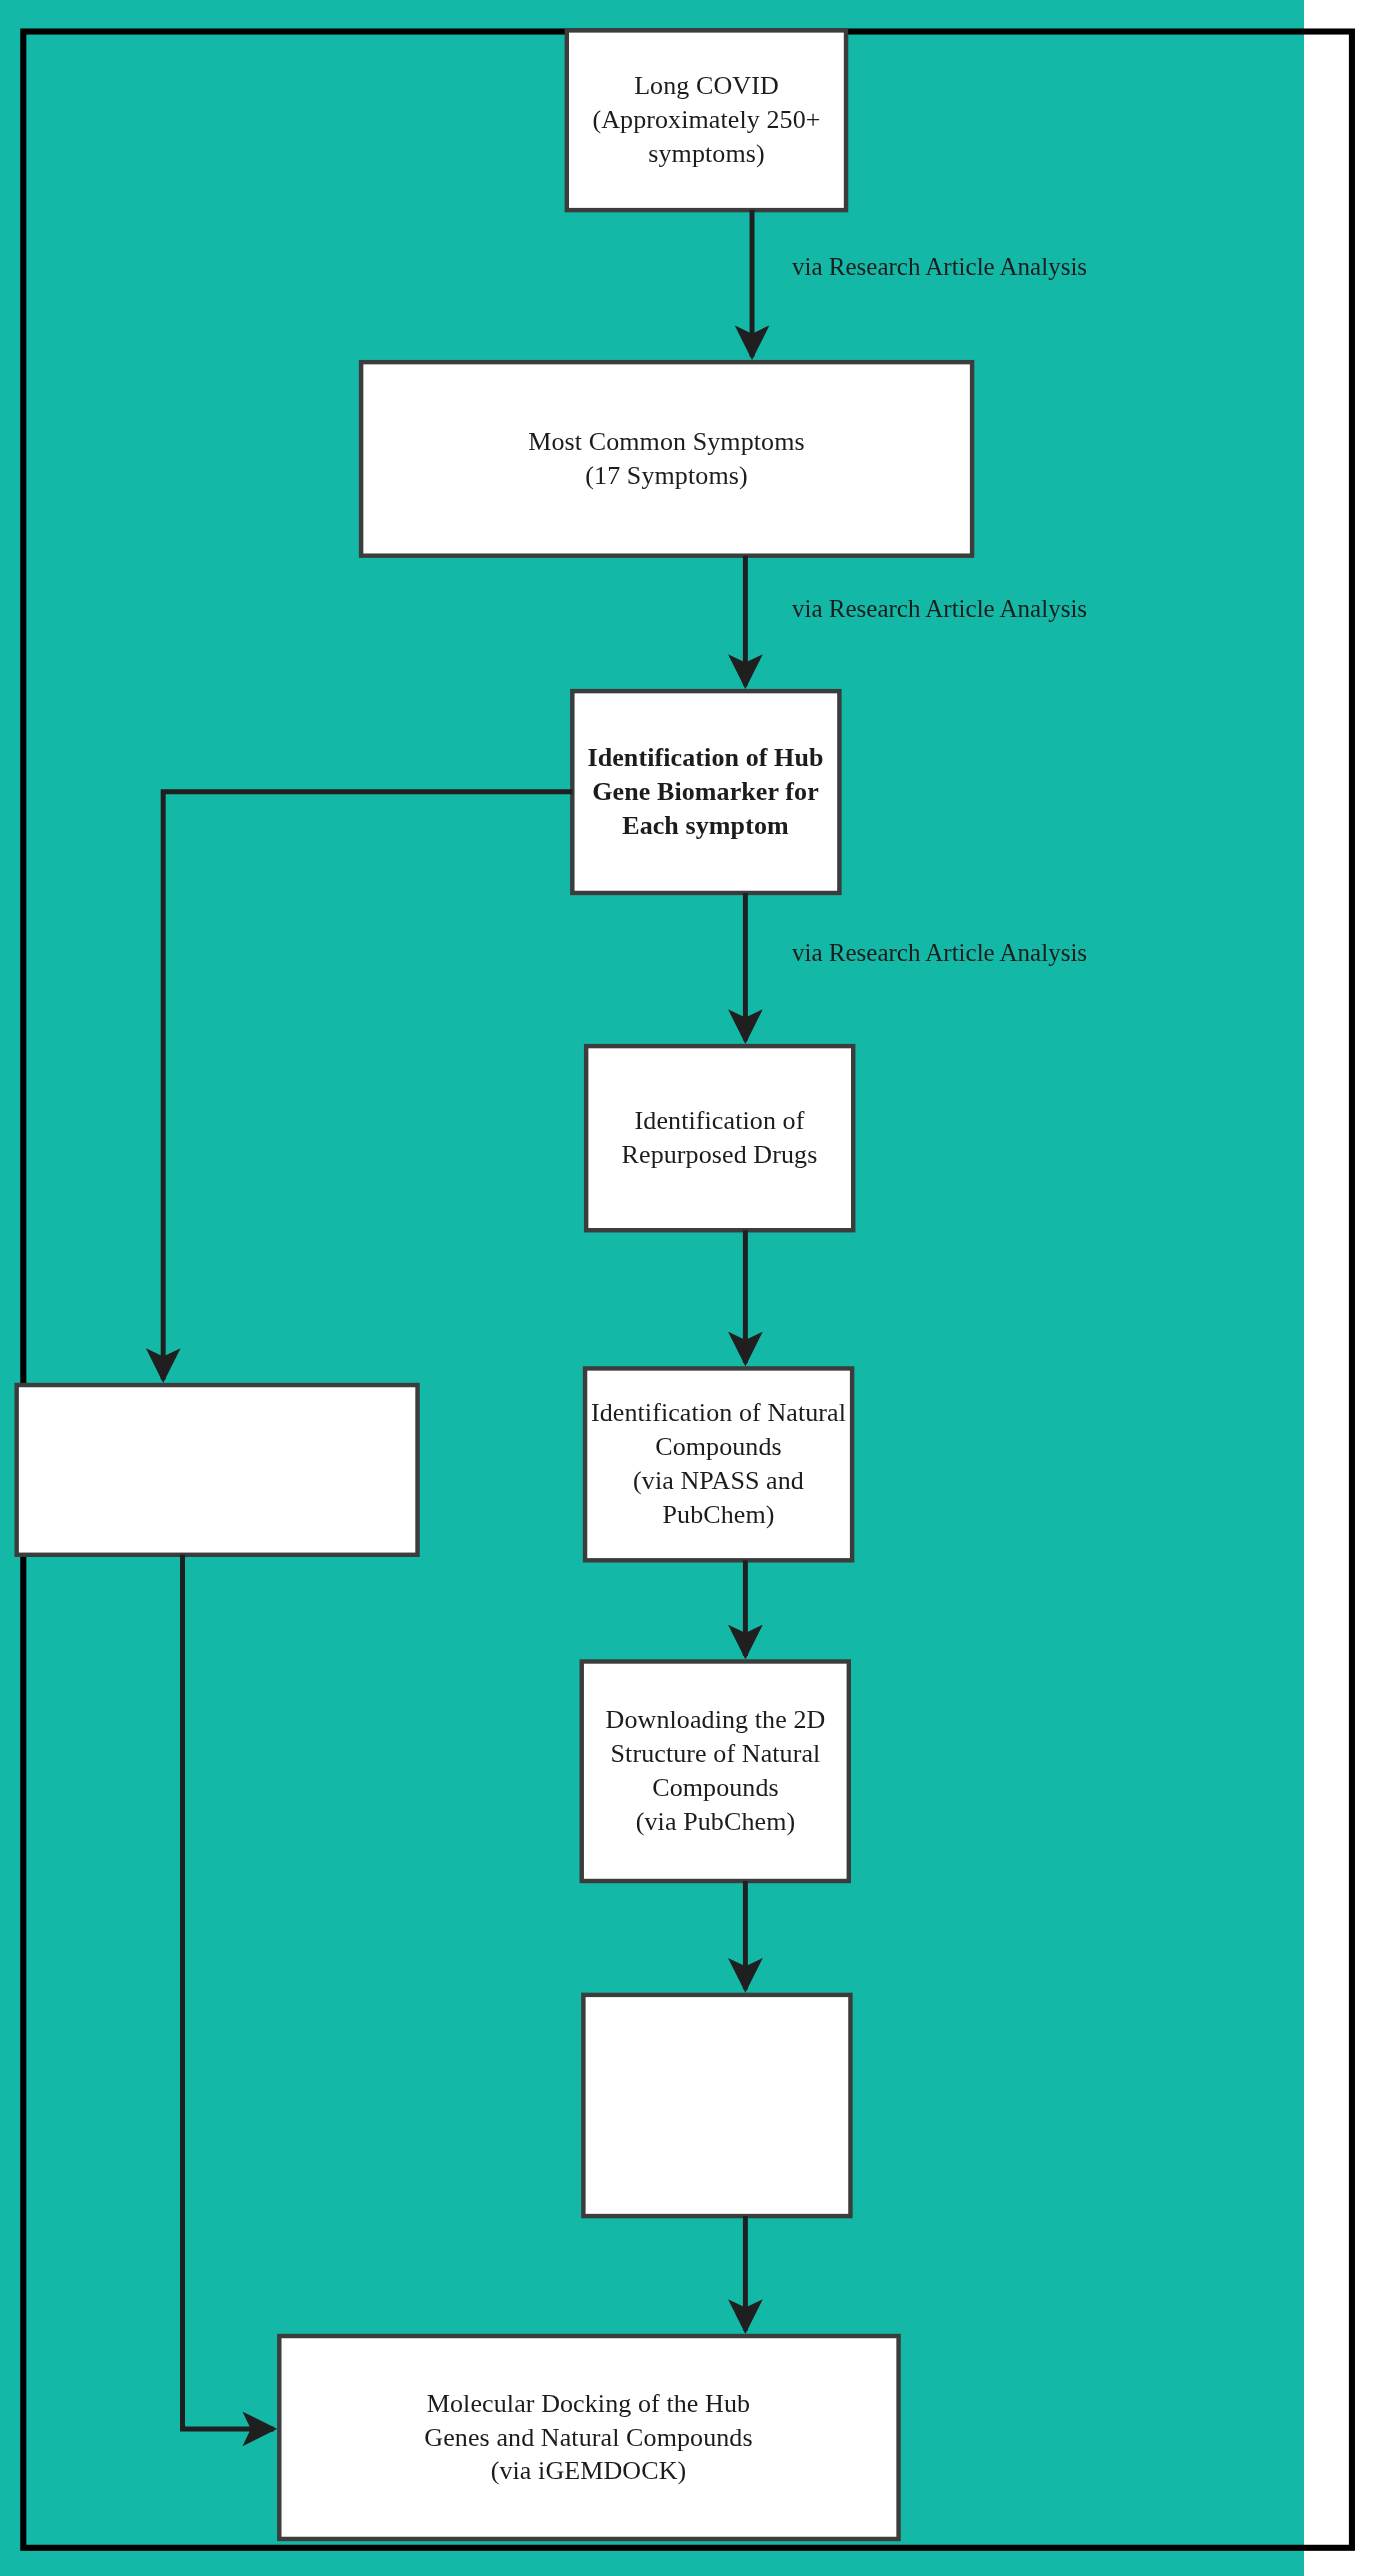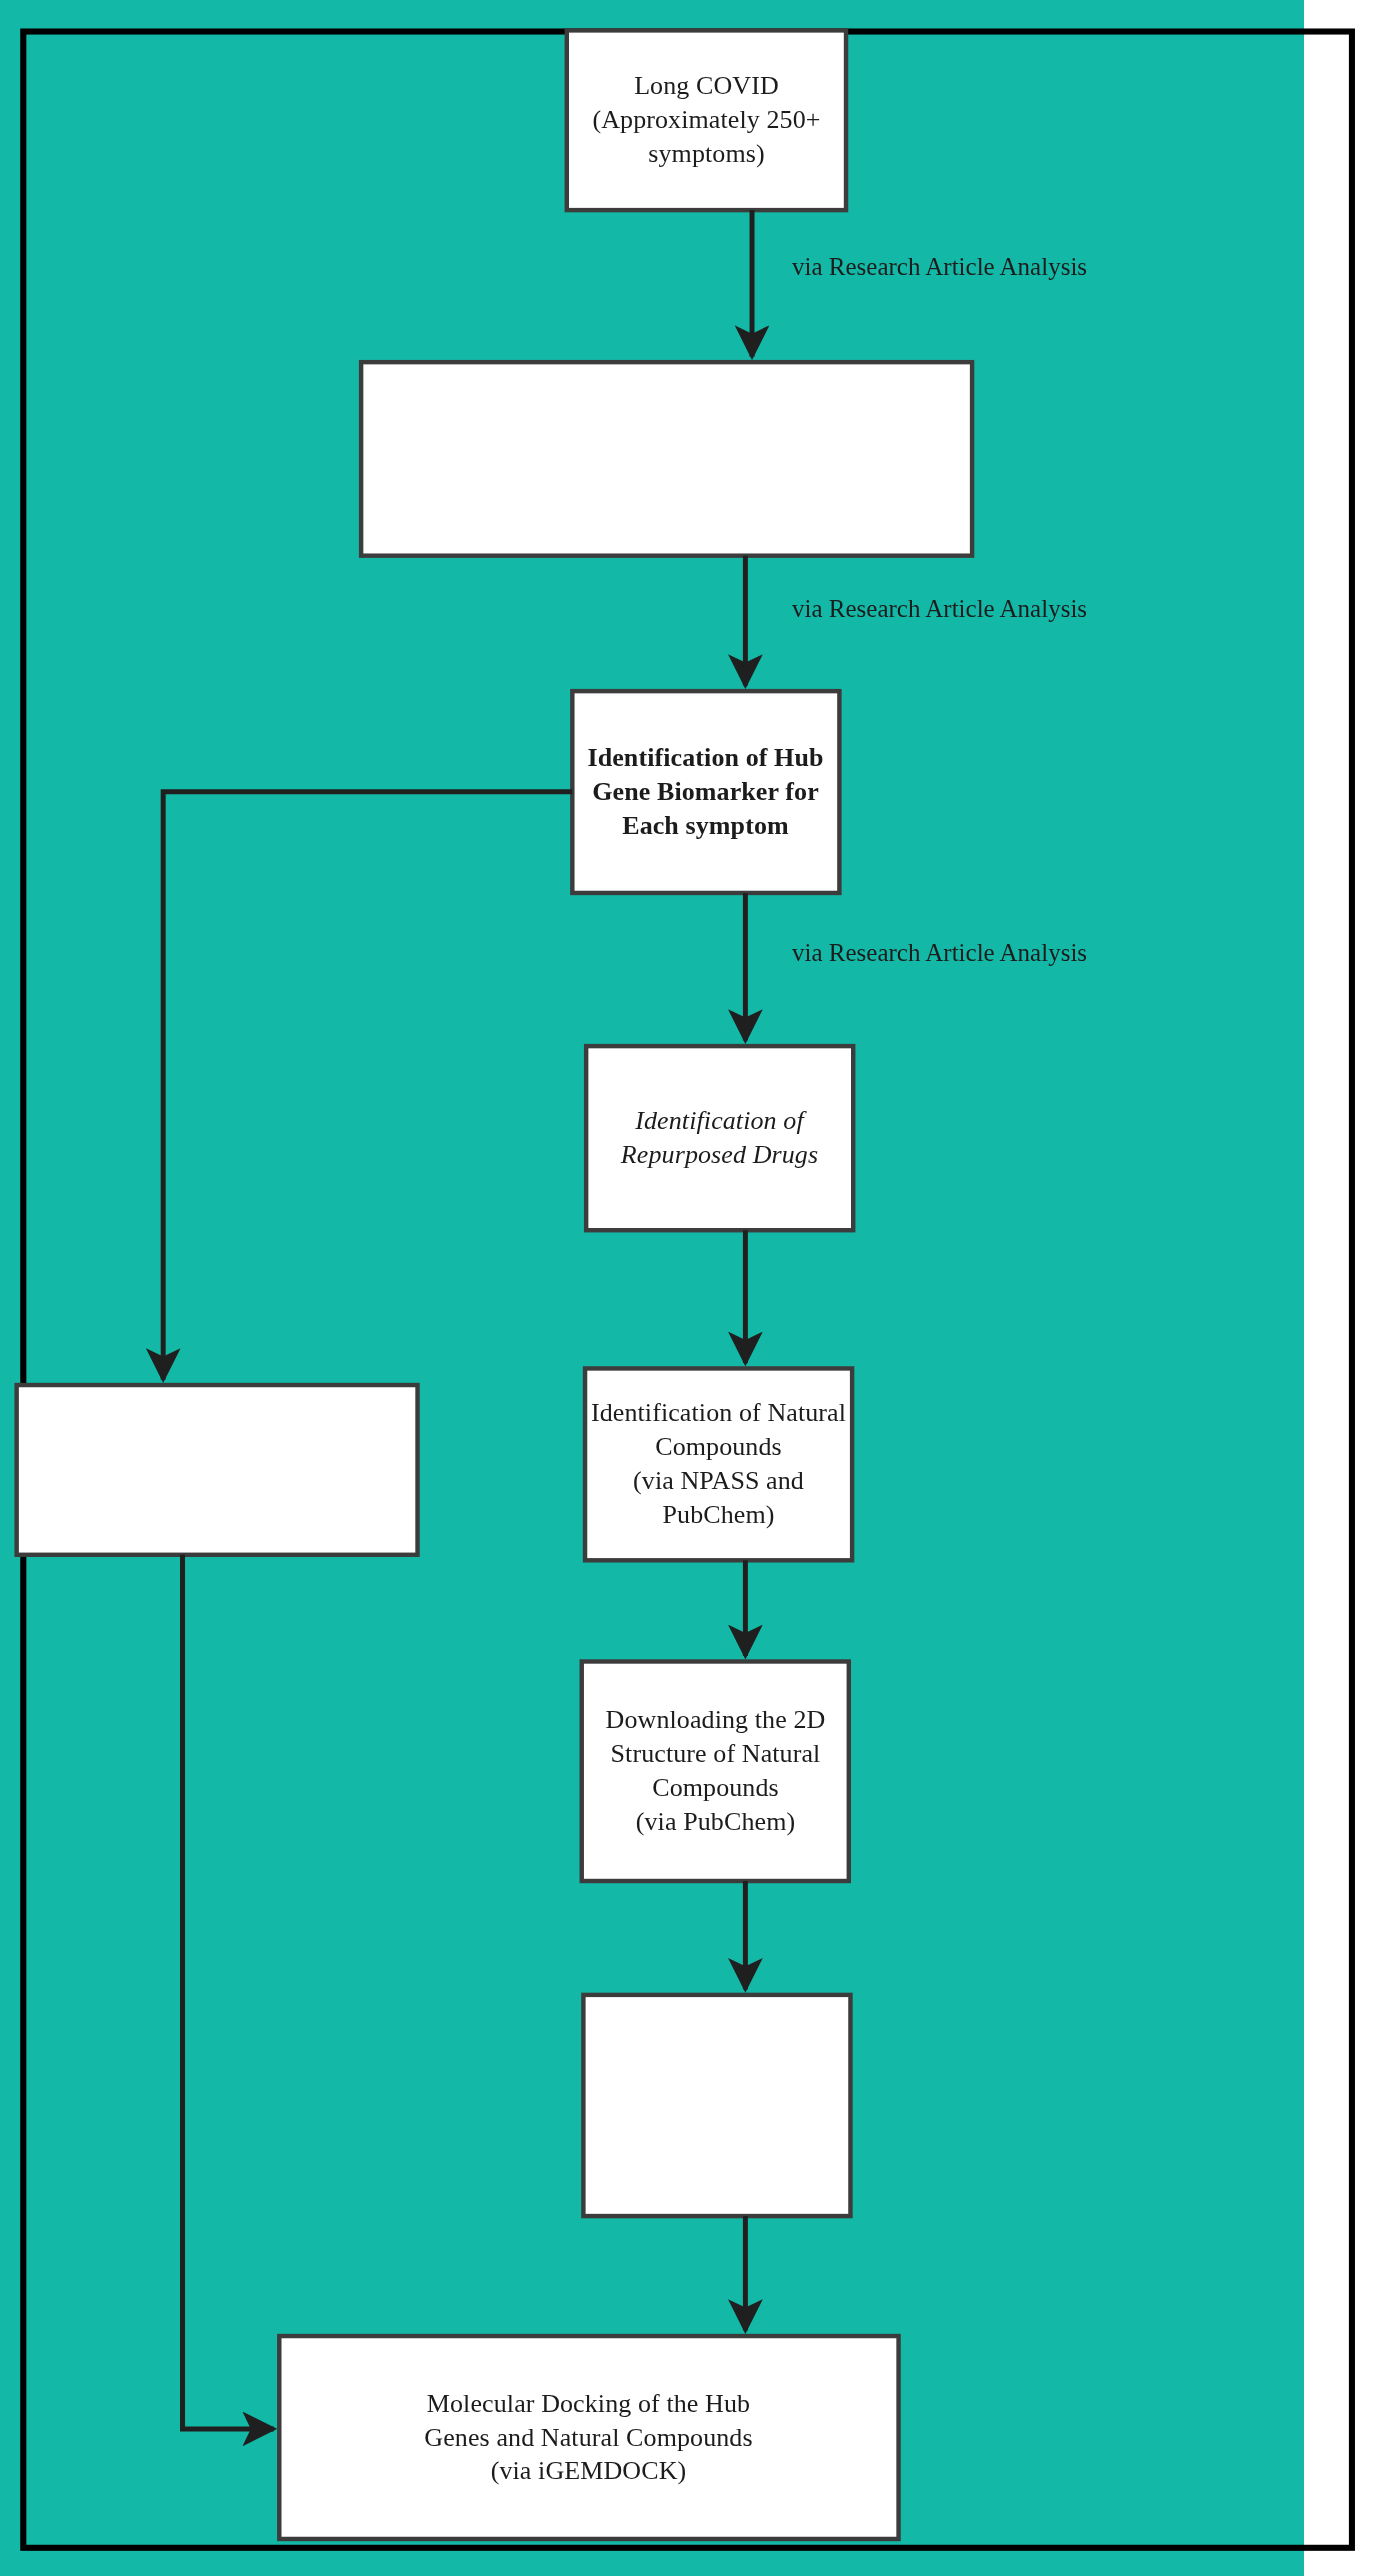--- a/index.html
+++ b/index.html
@@ -68,24 +68,26 @@
       <path d="M 1348 3402 L 1348 3598" marker-end="url(#ah)"></path>
       <path d="M 1348 4008 L 1348 4215" marker-end="url(#ah)"></path>
       <path d="M 1035 1432 L 295 1432 L 295 2495" marker-end="url(#ah)"></path>
       <path d="M 330 2812 L 330 4393 L 495 4393" marker-end="url(#ah)"></path>
     </g>
   </svg>
 
   <div class="nodeText" style="left:567px;top:30px;width:279px;height:180px;">Long COVID
 (Approximately 250+
 symptoms)</div>
+  <div class="nodeText" style="left:361px;top:362px;width:611px;height:194px;">Most Common Symptoms
+(17 Symptoms)</div>
   <div class="nodeText" style="left:572px;top:691px;width:267px;height:202px;font-weight:bold;">Identification of Hub
 Gene Biomarker for
 Each symptom</div>
-  <div class="nodeText" style="left:586px;top:1046px;width:267px;height:184px;font-style:italic;">Identification of
+  <div class="nodeText" style="left:586px;top:1046px;width:267px;height:184px;">Identification of
 Repurposed Drugs</div>
   <div class="nodeText" style="left:585px;top:1368px;width:267px;height:192px;">Identification of Natural
 Compounds
 (via NPASS and
 PubChem)</div>
   <div class="nodeText" style="left:582px;top:1661px;width:267px;height:220px;">Downloading the 2D
 Structure of Natural
 Compounds
 (via PubChem)</div>
   <div class="nodeText" style="left:279px;top:2336px;width:619px;height:203px;">Molecular Docking of the Hub

